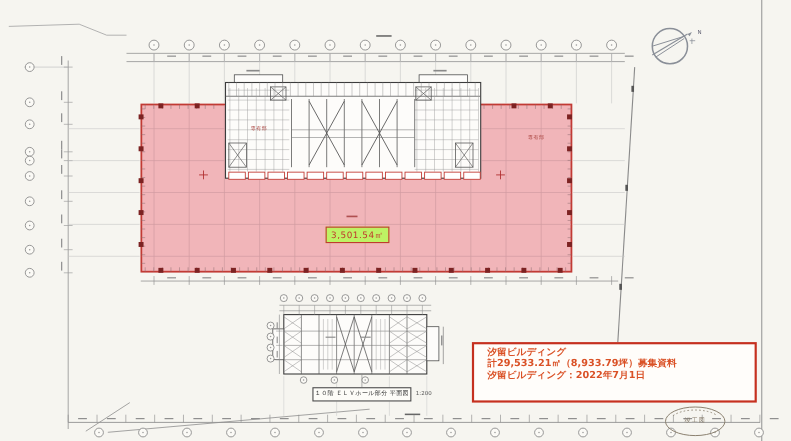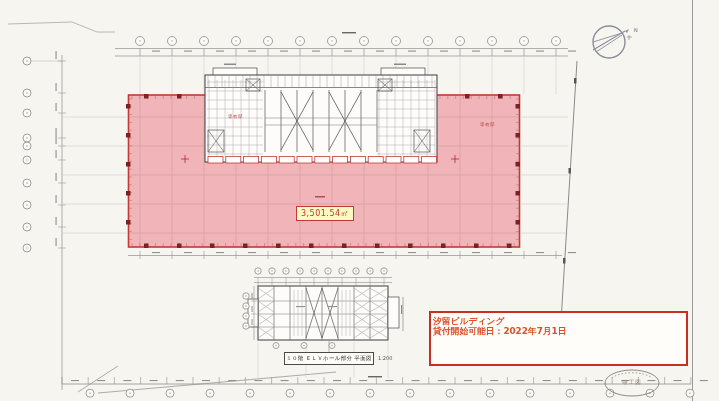--- a/index.html
+++ b/index.html
@@ -1,27 +1,27 @@
 <!DOCTYPE html>
 <html><head>
 <meta charset="utf-8">
 <style>
   html,body{margin:0;padding:0;}
   body{font-family:"DejaVu Sans",sans-serif;}
   #sheet{position:relative;width:719px;height:401px;background:#f6f5f0;overflow:hidden;}
   #drawing{position:absolute;left:0;top:0;}
   .ovl{position:absolute;box-sizing:border-box;}
-  .area-label{border:1px solid #c03a30;background:#fef9c3;color:#c0392c;
+  .area-label{border:1px solid #c03a30;background:#bef264;color:#c0392c;
     font-size:8px;line-height:13px;text-align:center;letter-spacing:.5px;}
   .zone-label{color:#a8403c;font-size:4.5px;letter-spacing:.5px;}
   .caption-box{border:1px solid #4a4a4a;background:#fdfcf8;color:#333;
     font-size:5.5px;line-height:11px;text-align:center;letter-spacing:.3px;}
   .scale-label{color:#555;font-size:5px;}
   .annotation{border:2.5px solid #c5301f;background:#fffdfa;color:#da5126;
-    font-weight:bold;font-size:8.8px;line-height:10.4px;padding:3px 2px;white-space:nowrap;}
+    font-weight:bold;font-size:8.8px;line-height:10.4px;padding:3px 12px;white-space:nowrap;}
   .annotation div{overflow:hidden;}
   .stamp-label{color:#8a7f6e;font-size:5.5px;text-align:center;letter-spacing:1px;}
   .compass-label{color:#667;font-size:5px;}
 </style>
 </head>
 <body>
 
 <div id="sheet">
 
   <svg id="drawing" width="719" height="401" viewBox="0 0 719 401">
@@ -713,18 +713,19 @@
   <div class="ovl area-label" style="left:296px;top:206px;width:58px;height:15px;">3,501.54㎡</div>
 
   <div class="ovl zone-label" style="left:228px;top:114px;">専有部</div>
   <div class="ovl zone-label" style="left:480px;top:122px;">専有部</div>
 
   <div class="ovl caption-box" style="left:284px;top:352px;width:90px;height:13px;">１０階 ＥＬＶホール部分 平面図</div>
   <div class="ovl scale-label" style="left:378px;top:355px;">1:200</div>
 
   <div class="ovl annotation" style="left:429px;top:311px;width:259px;height:55px;">
     <div>汐留ビルディング</div>
-    <div>貸付開始可能日：2022年7月1日</div>
+    <div>計29,533.21㎡（8,933.79坪）募集資料</div>
+    <div>汐留ビルディング：2022年7月1日</div>
   </div>
 
   <div class="ovl stamp-label" style="left:612px;top:379px;width:40px;">竣工図</div>
   <div class="ovl compass-label" style="left:634px;top:27px;">N</div>
 </div>
 
 </body></html>

